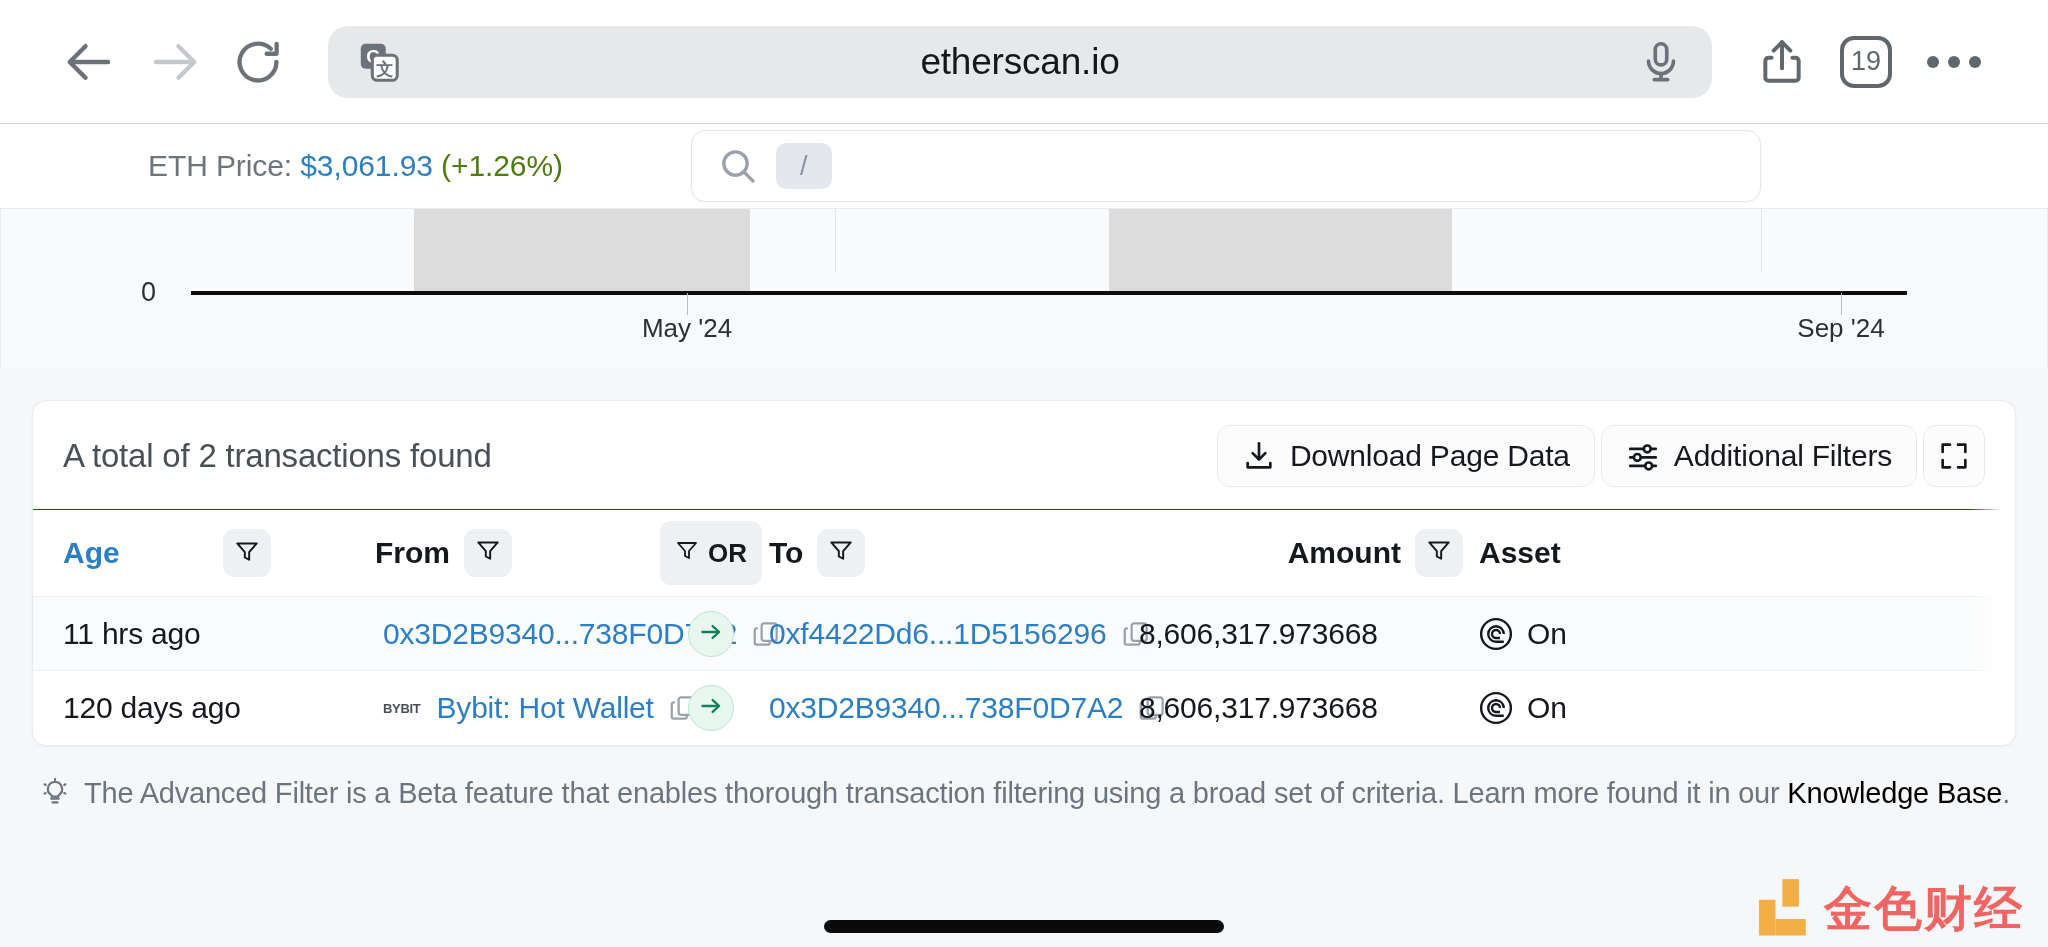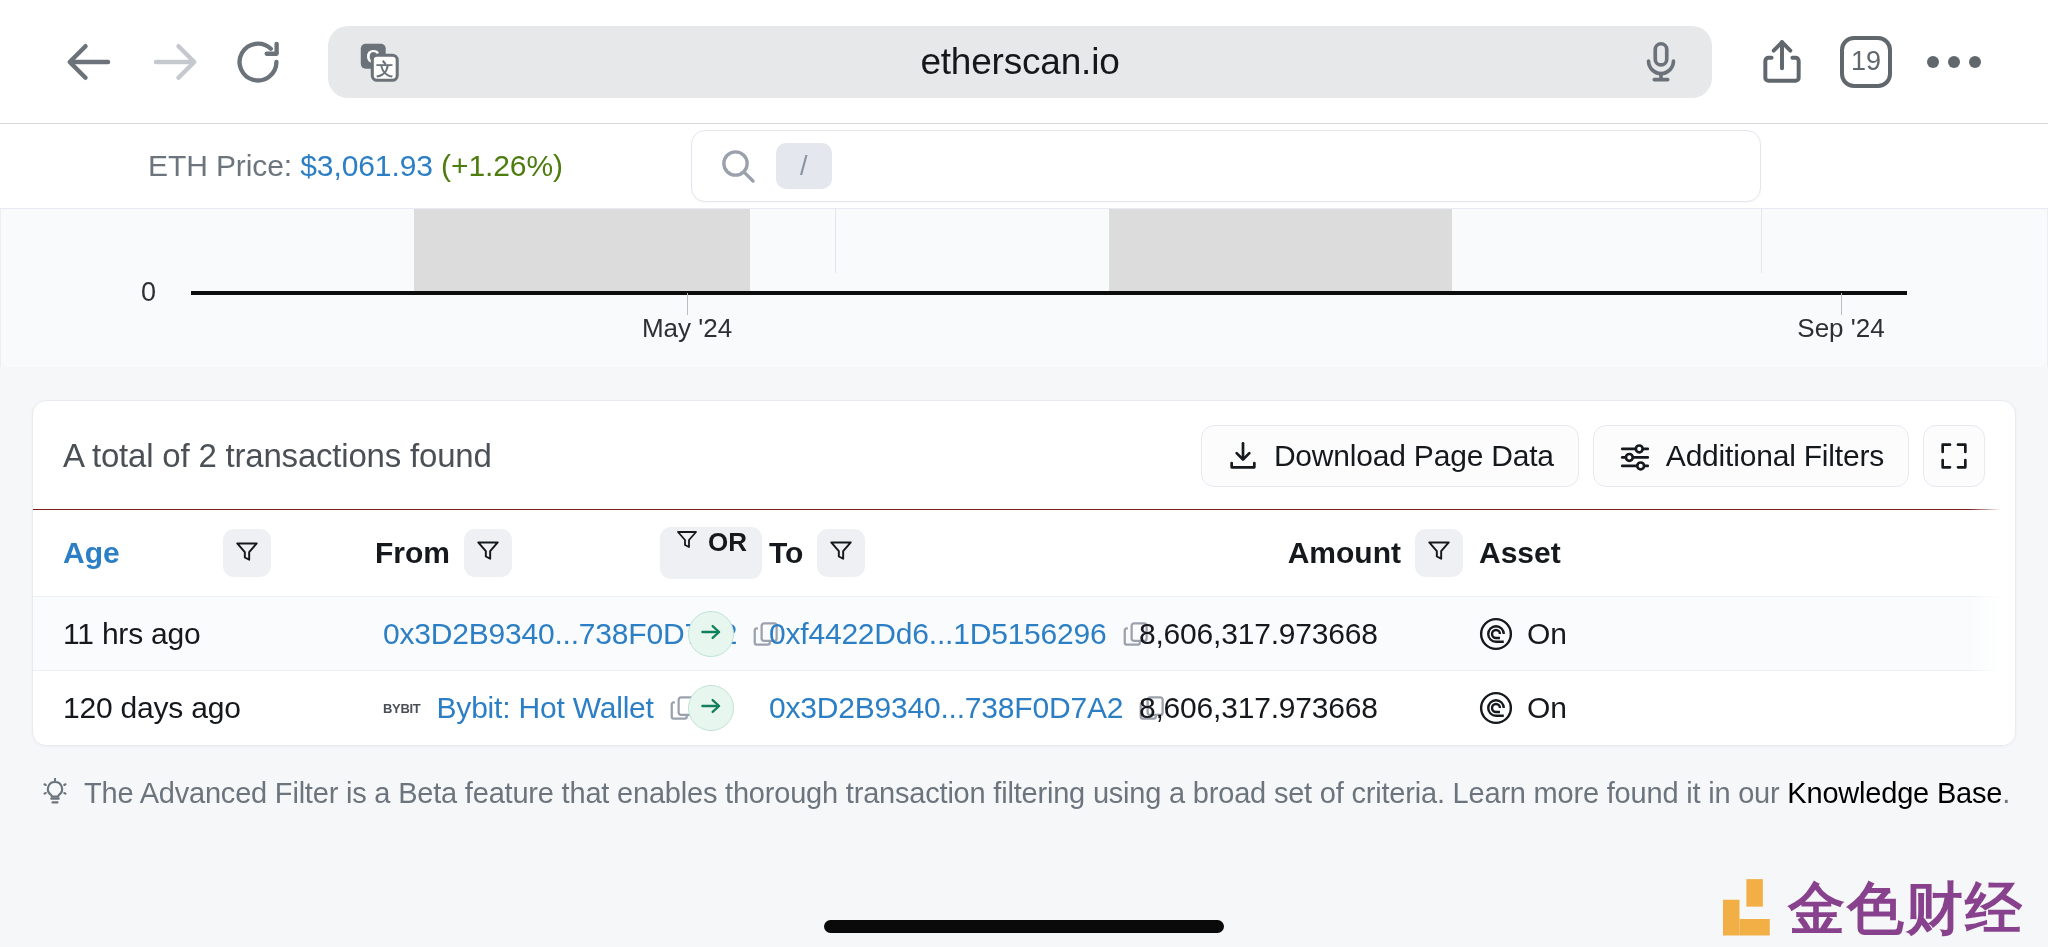--- a/index.html
+++ b/index.html
@@ -205,21 +205,21 @@
   .tx-total {
     font-size: 33px;
     color: #4a5056;
     letter-spacing: -0.2px;
     white-space: nowrap;
   }
   .toolbar-actions {
     margin-left: auto;
     display: flex;
     align-items: flex-end;
-    gap: 14px;
+    gap: 6px;
     border-radius: 27px;
   }
   .tb-btn {
     height: 62px;
     border: 1px solid #e6e9ef;
     background: #fcfcfd;
     border-radius: 13px;
     display: flex;
     align-items: center;
     gap: 14px;
@@ -253,24 +253,24 @@
   }
   .th.sorted { color: #2c7fc4; }
   .funnel-btn {
     width: 48px; height: 48px;
     background: #eef0f4;
     border-radius: 11px;
     display: flex; align-items: center; justify-content: center;
     flex: 0 0 auto;
   }
   .or-pill {
-    height: 52px;
+    height: 64px;
     background: #eef0f4;
     border-radius: 11px;
-    display: flex; align-items: flex-start; justify-content: center;
+    display: flex; align-items: center; justify-content: center;
     gap: 9px;
     padding: 0 15px;
     font-size: 26px;
     font-weight: bold;
     color: #15181c;
   }
 
   .tx-row {
     display: flex;
     align-items: center;
@@ -349,23 +349,23 @@
     right: 24px;
     bottom: 6px;
     display: flex;
     align-items: center;
     gap: 10px;
     opacity: 0.82;
     pointer-events: none;
   }
   .wm-mark { width: 66px; height: 66px; position: relative; flex: 0 0 auto; }
   .wm-cn {
-    font-size: 57px;
+    font-size: 48px;
     font-weight: bold;
-    color: #701a75;
+    color: #ef4444;
     font-family: "DejaVu Sans", sans-serif;
     letter-spacing: 2px;
     line-height: 1;
   }
 
   
   .home-indicator {
     position: absolute;
     left: 50%;
     transform: translateX(-50%);

